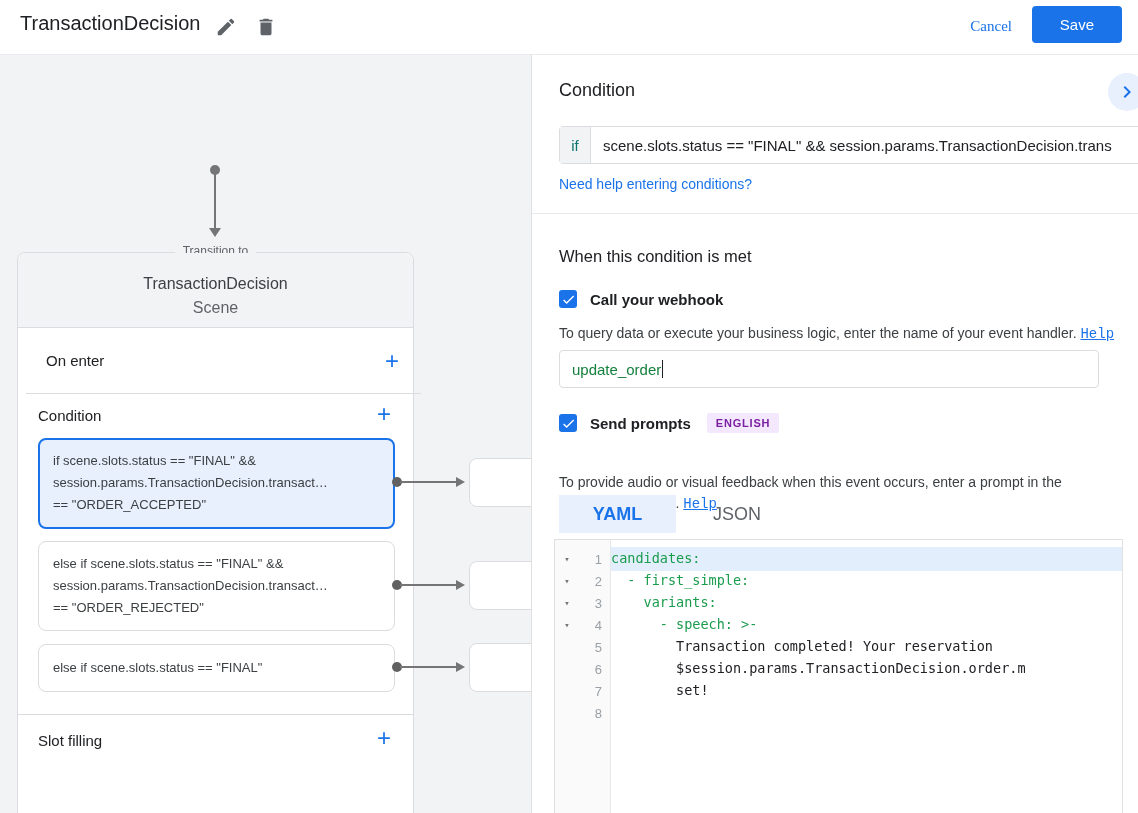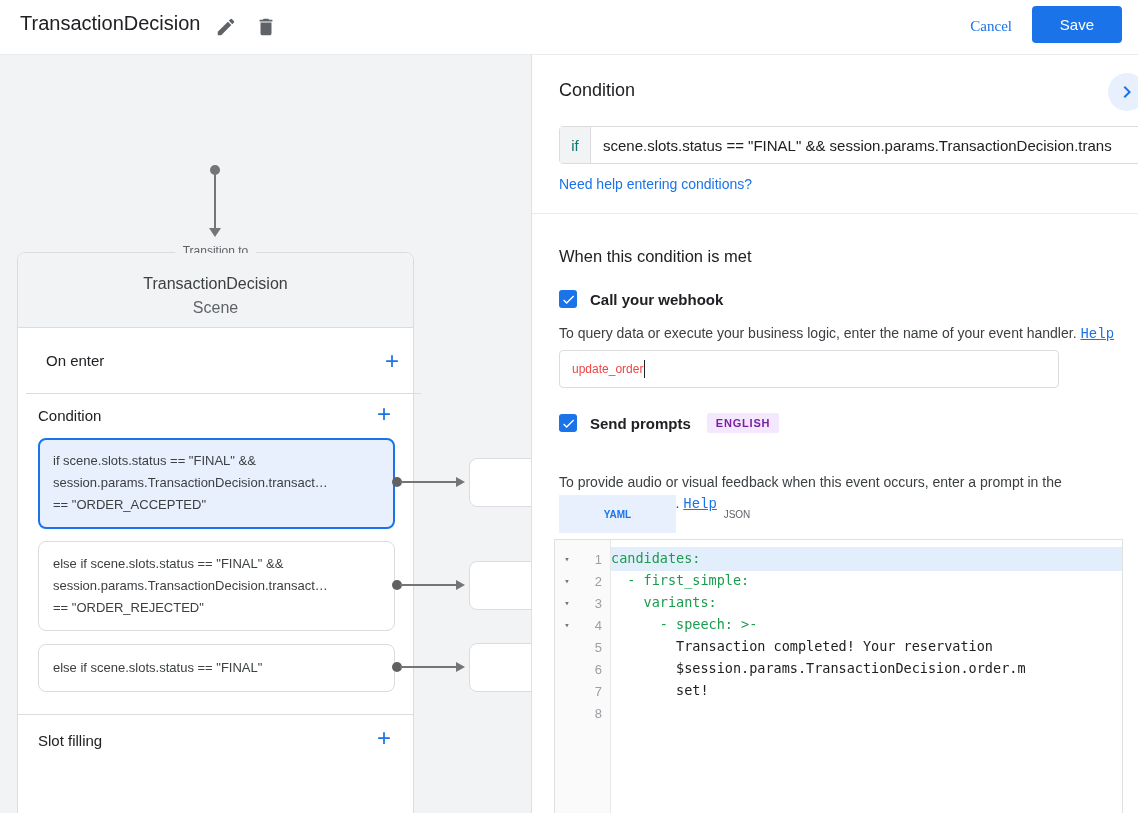--- a/index.html
+++ b/index.html
@@ -87,25 +87,25 @@
   .checkbox { width:18px; height:18px; background:#1a73e8; border-radius:3px; display:flex;
               align-items:center; justify-content:center; cursor:pointer; flex:none; }
   .checkbox svg { width:15px; height:15px; fill:#fff; }
   .check-label { margin-left:13px; font-size:15px; font-weight:700; color:#202124; }
   .badge { margin-left:16px; background:#f3e8fd; color:#7b1fa2; font-size:11px; font-weight:700;
            letter-spacing:0.8px; padding:4px 9px; border-radius:2px; }
   .helper { position:absolute; left:27px; font-size:14px; color:#3c4043; line-height:21px; }
   .helper.h1 { top:268px; width:570px; }
   .helper.h2 { top:384px; width:556px;margin-top:33px; }
   .help-link { color:#1a73e8; text-decoration:underline; cursor:pointer;font-family:Liberation Mono, monospace; }
-  .text-input { position:absolute; left:27px; top:295px; width:500px; height:38px; border:1px solid #dadce0;
-                border-radius:4px; display:flex; align-items:center; padding-left:12px; font-size:12px; color:#ef4444; }
+  .text-input { position:absolute; left:27px; top:295px; width:540px; height:38px; border:1px solid #dadce0;
+                border-radius:4px; display:flex; align-items:center; padding-left:12px; font-size:15px; color:#15803d; }
   .caret { display:inline-block; width:0; height:18px; border-left:1.5px solid #202124; margin-left:1px; }
   .tabs { position:absolute; left:27px; top:440px; display:flex; height:38px; }
-  .tab { width:117px; display:flex; align-items:center; justify-content:center; font-size:10px;
+  .tab { width:117px; display:flex; align-items:center; justify-content:center; font-size:18px;
          font-weight:600; color:#5f6368; cursor:pointer; background:transparent; border:none;
          font-family:"Liberation Sans",sans-serif; }
   .tab.active { background:#e8f0fe; color:#1a73e8; }
   .tab.json { width:122px; font-weight:500; }
   
   .editor { position:absolute; left:22px; top:484px; width:569px; bottom:0;
             border:1px solid #e0e0e0; border-bottom:none; background:#fff; overflow:hidden;
             font-family:"DejaVu Sans Mono", monospace; }
   .gutter-bg { position:absolute; left:0; top:0; bottom:0; width:56px; background:#fafafa;
                border-right:1px solid #e8e8e8; }

